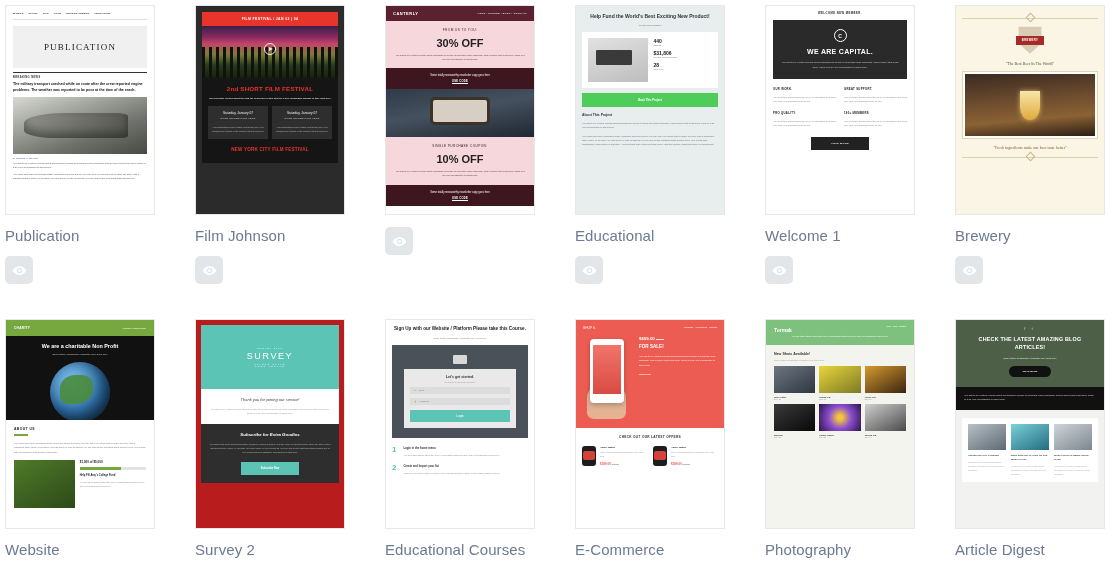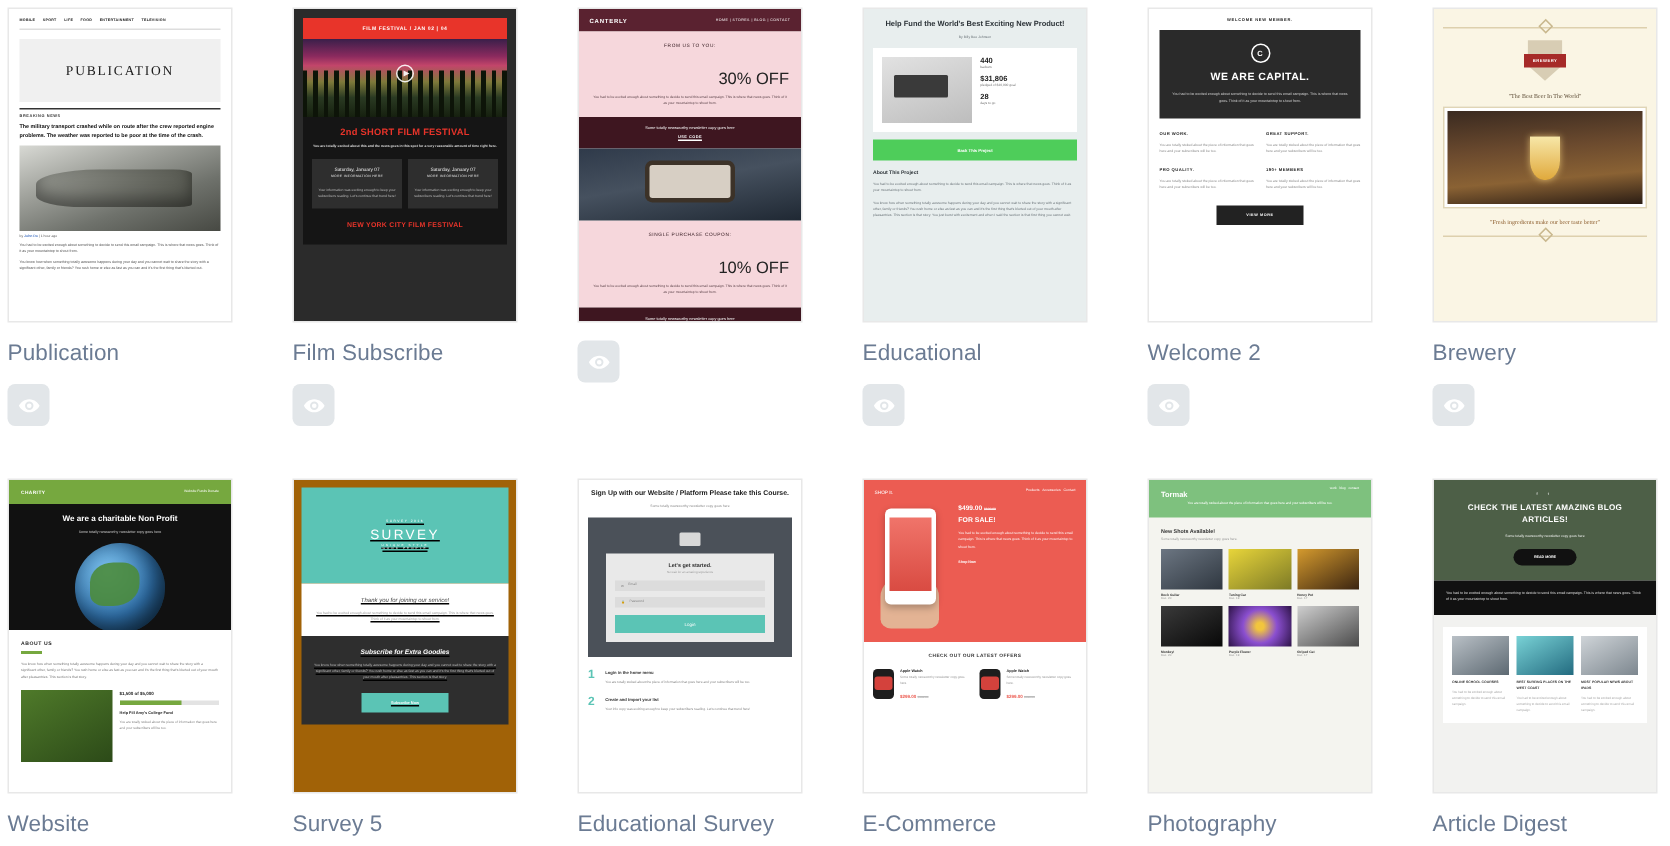--- a/index.html
+++ b/index.html
@@ -70,21 +70,21 @@
     padding:8px 0 4px;letter-spacing:.2px;}
 
   
   .oc{background:#fff;height:100%;}
   .oc-nav{background:#5a2230;color:#fff;display:flex;justify-content:space-between;
     align-items:center;padding:5px 7px;}
   .oc-nav .brand{font-size:4px;font-weight:bold;letter-spacing:.5px;}
   .oc-nav .links{font-size:2.4px;letter-spacing:.3px;}
   .oc-pink{background:#f6d7dc;text-align:center;padding:7px 8px;}
   .oc-pink .sm{font-size:3.2px;color:#3a2026;letter-spacing:.4px;}
-  .oc-pink .big{font-size:11px;font-weight:normal;color:#222;margin:15px 0 4px;text-align:right;}
+  .oc-pink .big{font-size:11px;font-weight:bold;color:#222;margin:5px 0 4px;}
   .oc-pink .p{font-size:2.3px;color:#5a4248;line-height:1.8;}
   .oc-dark{background:#3e1620;color:#fff;text-align:center;padding:6px 6px;}
   .oc-dark .t{font-size:2.6px;}
   .oc-dark .u{font-size:2.6px;font-weight:bold;text-decoration:underline;margin-top:3px;letter-spacing:.3px;}
   .oc-img{height:48px;background:linear-gradient(170deg,#2f3a4a,#46515f 45%,#1f2833);position:relative;overflow:hidden;}
   .oc-img:after{content:"";position:absolute;left:32%;top:22%;width:36%;height:46%;
     background:#d7cfc4;border-radius:2px;box-shadow:0 0 0 3px #3c3228;}
 
   
   .cf{background:#e8eeee;height:100%;padding:7px 6px;}
@@ -158,21 +158,21 @@
   .fu-row{display:flex;gap:5px;margin-top:6px;}
   .fu-thumb{width:46%;height:48px;background:linear-gradient(150deg,#4f7a2a,#2c4a18);}
   .fu-side{flex:1;}
   .fu-side .amt{font-size:3px;font-weight:bold;color:#222;}
   .fu-bar{height:3px;background:#e3e3e3;margin:3px 0 4px;}
   .fu-bar i{display:block;height:100%;width:62%;background:#76a83f;}
   .fu-side .t{font-size:2.6px;font-weight:bold;color:#222;}
   .fu-side .p{font-size:2.2px;color:#888;line-height:1.85;margin-top:3px;}
 
   
-  .sv{background:#a16207;height:100%;padding:5px;text-decoration:underline;}
+  .sv{background:#b91c1c;height:100%;padding:5px;}
   .sv-hero{background:#5bc4b5;height:64px;display:flex;flex-direction:column;
     align-items:center;justify-content:center;color:#fff;}
   .sv-hero .sm{font-size:2.2px;letter-spacing:1px;}
   .sv-hero .bg{font-size:9px;letter-spacing:1.6px;font-weight:300;margin:2px 0;}
   .sv-hero .sm2{font-size:2px;letter-spacing:1.4px;}
   .sv-white{background:#fff;padding:8px 7px;text-align:center;}
   .sv-white .h{font-style:italic;font-size:4px;color:#444;}
   .sv-white .p{font-size:2.3px;color:#999;line-height:1.9;margin-top:5px;}
   .sv-dark{background:#2e2e2e;padding:8px 7px;text-align:center;}
   .sv-dark .h{font-style:italic;font-size:4.4px;color:#fff;font-weight:bold;}
@@ -323,21 +323,21 @@
                 <div class="d">Saturday, January 07</div>
                 <div class="m">MORE INFORMATION HERE</div>
                 <div class="t">Your information was exciting enough to keep your subscribers reading. Let's continue that trend here!</div>
               </div>
             </div>
             <div class="ff-foot">NEW YORK CITY FILM FESTIVAL</div>
           </div>
         </div>
           </div>
       </div>
-      <div class="tpl-title">Film Subscribe</div>
+      <div class="tpl-title">Film Johnson</div>
       <div class="eye-btn">
         <svg viewBox="0 0 24 24">
           <path fill="#ffffff" d="M12 5C6.5 5 2.2 9.1 1 12c1.2 2.9 5.5 7 11 7s9.8-4.1 11-7c-1.2-2.9-5.5-7-11-7zm0 11.5A4.5 4.5 0 1 1 12 7.5a4.5 4.5 0 0 1 0 9zm0-7a2.5 2.5 0 1 0 0 5 2.5 2.5 0 0 0 0-5z"></path>
         </svg>
       </div>
     </div>
 
     <div class="cell">
       <div class="thumb">
         <div class="thumb-inner">
@@ -437,21 +437,21 @@
             </div>
             <div class="w2-cell">
               <div class="h">190+ MEMBERS</div>
               <div class="p">You are totally stoked about the piece of information that goes here and your subscribers will be too.</div>
             </div>
           </div>
           <div class="w2-btn">VIEW MORE</div>
         </div>
           </div>
       </div>
-      <div class="tpl-title">Welcome 2</div>
+      <div class="tpl-title">Welcome 1</div>
       <div class="eye-btn">
         <svg viewBox="0 0 24 24">
           <path fill="#ffffff" d="M12 5C6.5 5 2.2 9.1 1 12c1.2 2.9 5.5 7 11 7s9.8-4.1 11-7c-1.2-2.9-5.5-7-11-7zm0 11.5A4.5 4.5 0 1 1 12 7.5a4.5 4.5 0 0 1 0 9zm0-7a2.5 2.5 0 1 0 0 5 2.5 2.5 0 0 0 0-5z"></path>
         </svg>
       </div>
     </div>
 
     <div class="cell">
       <div class="thumb">
         <div class="thumb-inner">
@@ -535,21 +535,21 @@
             <div class="p">You had to be excited enough about something to decide to send this email campaign. This is where that news goes. Think of it as your mountaintop to shout from.</div>
           </div>
           <div class="sv-dark">
             <div class="h">Subscribe for Extra Goodies</div>
             <div class="p">You know how when something totally awesome happens during your day and you cannot wait to share the story with a significant other, family or friends? You rush home or else as fast as you can and it's the first thing that's blurted out of your mouth after pleasantries. This section is that story.</div>
             <div class="sv-btn">Subscribe Now</div>
           </div>
         </div>
           </div>
       </div>
-      <div class="tpl-title">Survey 5</div>
+      <div class="tpl-title">Survey 2</div>
 
     </div>
 
     <div class="cell">
       <div class="thumb">
         <div class="thumb-inner">
             <div class="ed">
           <div class="ed-h">Sign Up with our Website / Platform Please take this Course.</div>
           <div class="ed-s">Some totally newsworthy newsletter copy goes here</div>
           <div class="ed-panel">
@@ -580,21 +580,21 @@
               <div class="ed-num">2</div>
               <div>
                 <div class="h">Create and Import your list</div>
                 <div class="p">Your info copy was exciting enough to keep your subscribers reading. Let's continue that trend here!</div>
               </div>
             </div>
           </div>
         </div>
           </div>
       </div>
-      <div class="tpl-title">Educational Survey</div>
+      <div class="tpl-title">Educational Courses</div>
 
     </div>
 
     <div class="cell">
       <div class="thumb">
         <div class="thumb-inner">
             <div class="ec">
           <div class="ec-top">
             <div class="ec-nav">
               <span class="brand">SHOP It.</span>

